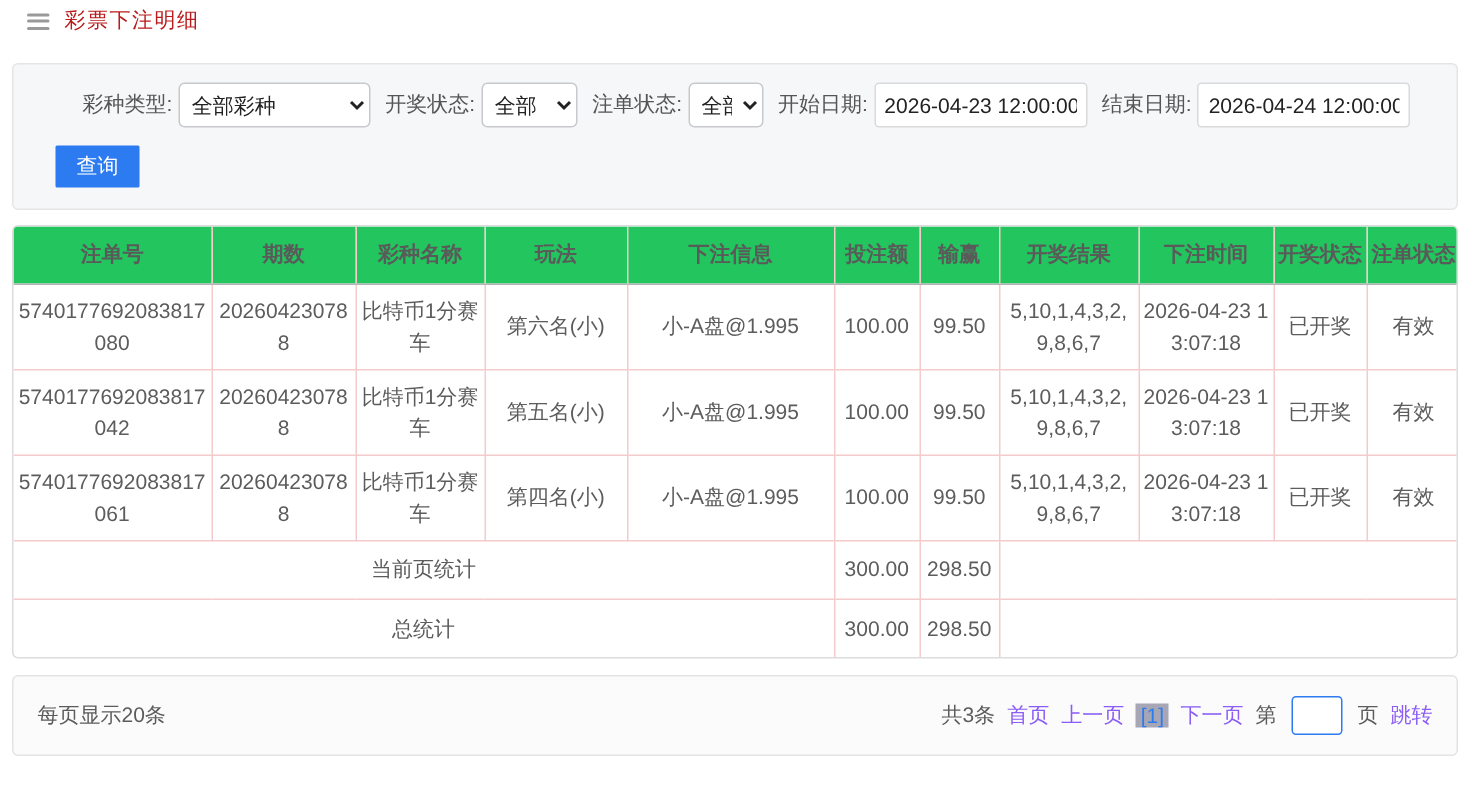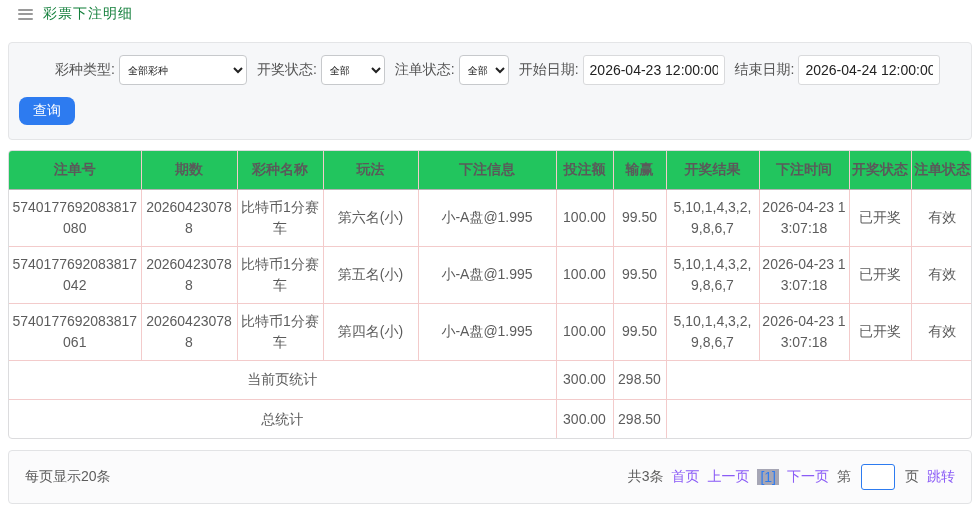--- a/index.html
+++ b/index.html
@@ -3,33 +3,33 @@
 <meta charset="utf-8">
 <style>
   * { margin:0; padding:0; box-sizing:border-box; }
   html,body { width:980px; height:529px; background:#fff; overflow:hidden;
     font-family:"Liberation Sans","DejaVu Sans",sans-serif; font-size:14px; color:#555; }
 
   
   .topbar { display:flex; align-items:center; gap:10px; padding:2px 0 0 18px; height:26px; color:#9a9a9a; }
   .hamburger { display:inline-flex; flex-direction:column; justify-content:space-between; width:15px; height:11px; cursor:pointer; }
   .hamburger span { display:block; height:2px; background:#9a9a9a; border-radius:1px; }
-  .topbar .title { font-size:14px; color:#15803d; letter-spacing:1px; }
+  .topbar .title { font-size:14px; color:#b91c1c; letter-spacing:1px; }
 
   
   .filter-panel { margin:16px 8px 0 8px; background:#f6f7f9; border:1px solid #e4e5e7; border-radius:4px; padding:12px 10px 14px 10px; }
   .filter-row { display:flex; align-items:center; flex-wrap:nowrap;margin-left:36px; }
   .filter-row label { color:#555; margin-right:4px; white-space:nowrap; }
   .filter-row .gap { margin-left:10px; }
-  select { height:30px; border:1px solid #c7c9cc; border-radius:4px; background:#fff; color:#222; font-size:10px; padding:0 4px; font-family:"Liberation Sans","DejaVu Sans",sans-serif; }
+  select { height:30px; border:1px solid #c7c9cc; border-radius:4px; background:#fff; color:#222; font-size:14px; padding:0 4px; font-family:"Liberation Sans","DejaVu Sans",sans-serif; }
   .sel-lottery { width:128px; }
   .sel-draw { width:64px; }
   .sel-order { width:50px; }
   .date-input { height:30px; width:142px; border:1px solid #d9dadc; border-radius:3px; background:#fff; color:#222; font-size:14px; padding:4px 6px; font-family:"Liberation Sans","DejaVu Sans",sans-serif; }
-  .search-btn { margin-top:12px; margin-left:0; background:#2d7bf0; color:#fff; border:none; border-radius:8px; height:28px; padding:0 14px; font-size:14px; cursor:pointer; font-family:"Liberation Sans","DejaVu Sans",sans-serif; }
+  .search-btn { margin-top:12px; margin-left:18px; background:#2d7bf0; color:#fff; border:none; border-radius:1px; height:28px; padding:0 14px; font-size:14px; cursor:pointer; font-family:"Liberation Sans","DejaVu Sans",sans-serif; }
 
   
   .table-panel { margin:10px 8px 0 8px; border:1px solid #dcdcde; border-radius:4px; overflow:hidden; }
   table { width:100%; border-collapse:collapse; table-layout:fixed; }
   th { background:#22c55e; color:#5a5a5a; font-weight:bold; height:38px; font-size:14px;
        border-right:1px solid #f3cbcb; border-bottom:1px solid #b3b3b3; text-align:center; }
   th:last-child { border-right:none; }
   td { color:#5c5c5c; text-align:center; font-size:14px; padding:4px 2px;
        border-right:1px solid #f3cbcb; border-bottom:1px solid #f3cbcb; word-break:break-all; line-height:1.45; }
   td:last-child { border-right:none; }

